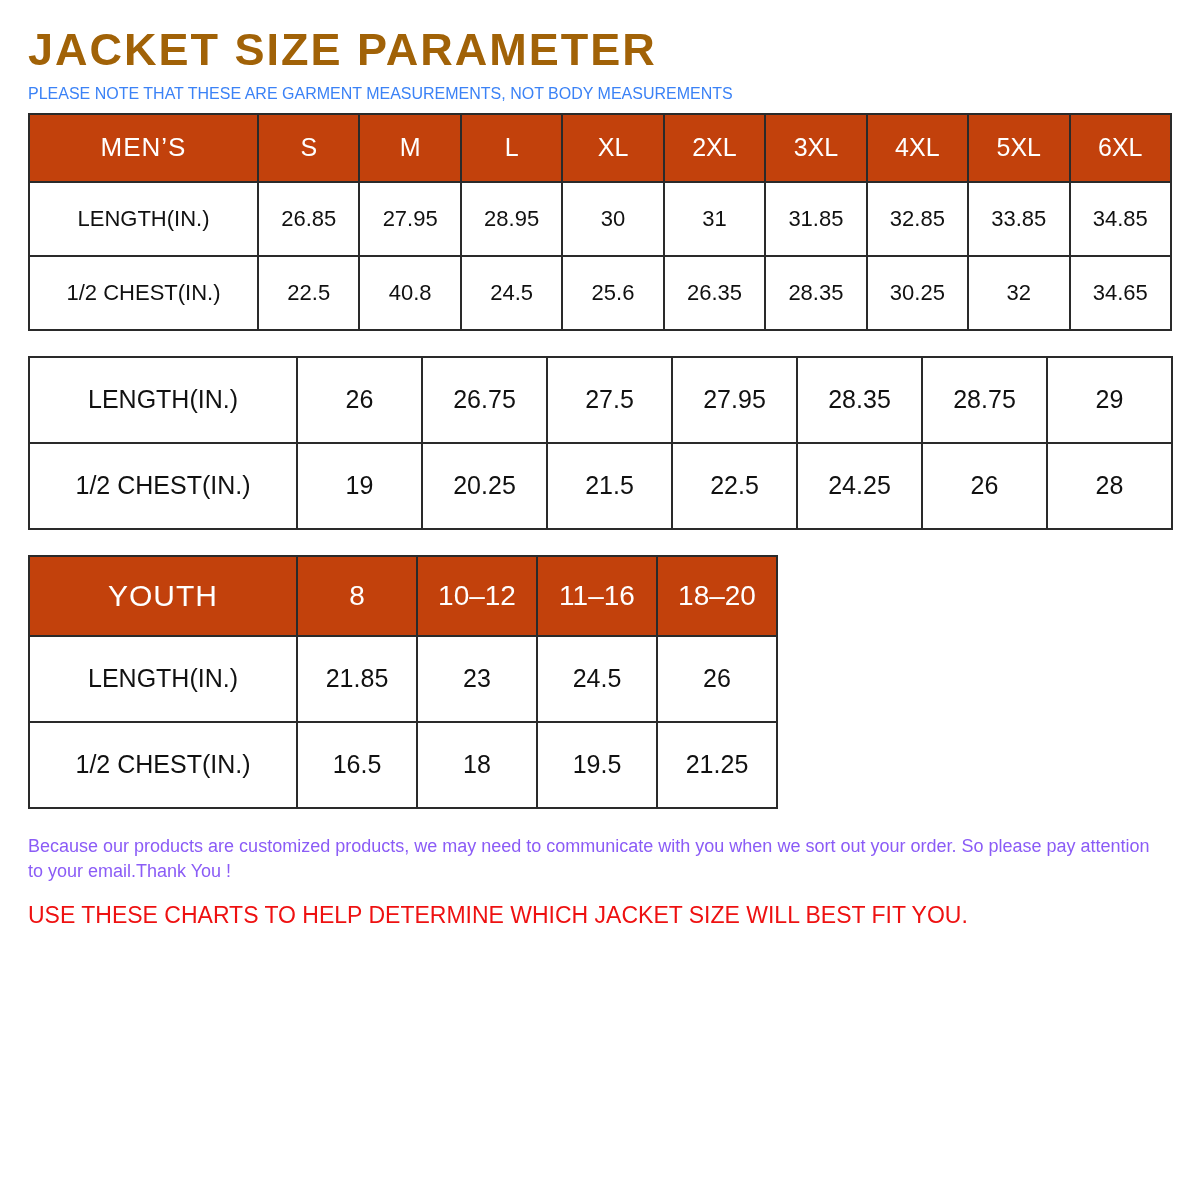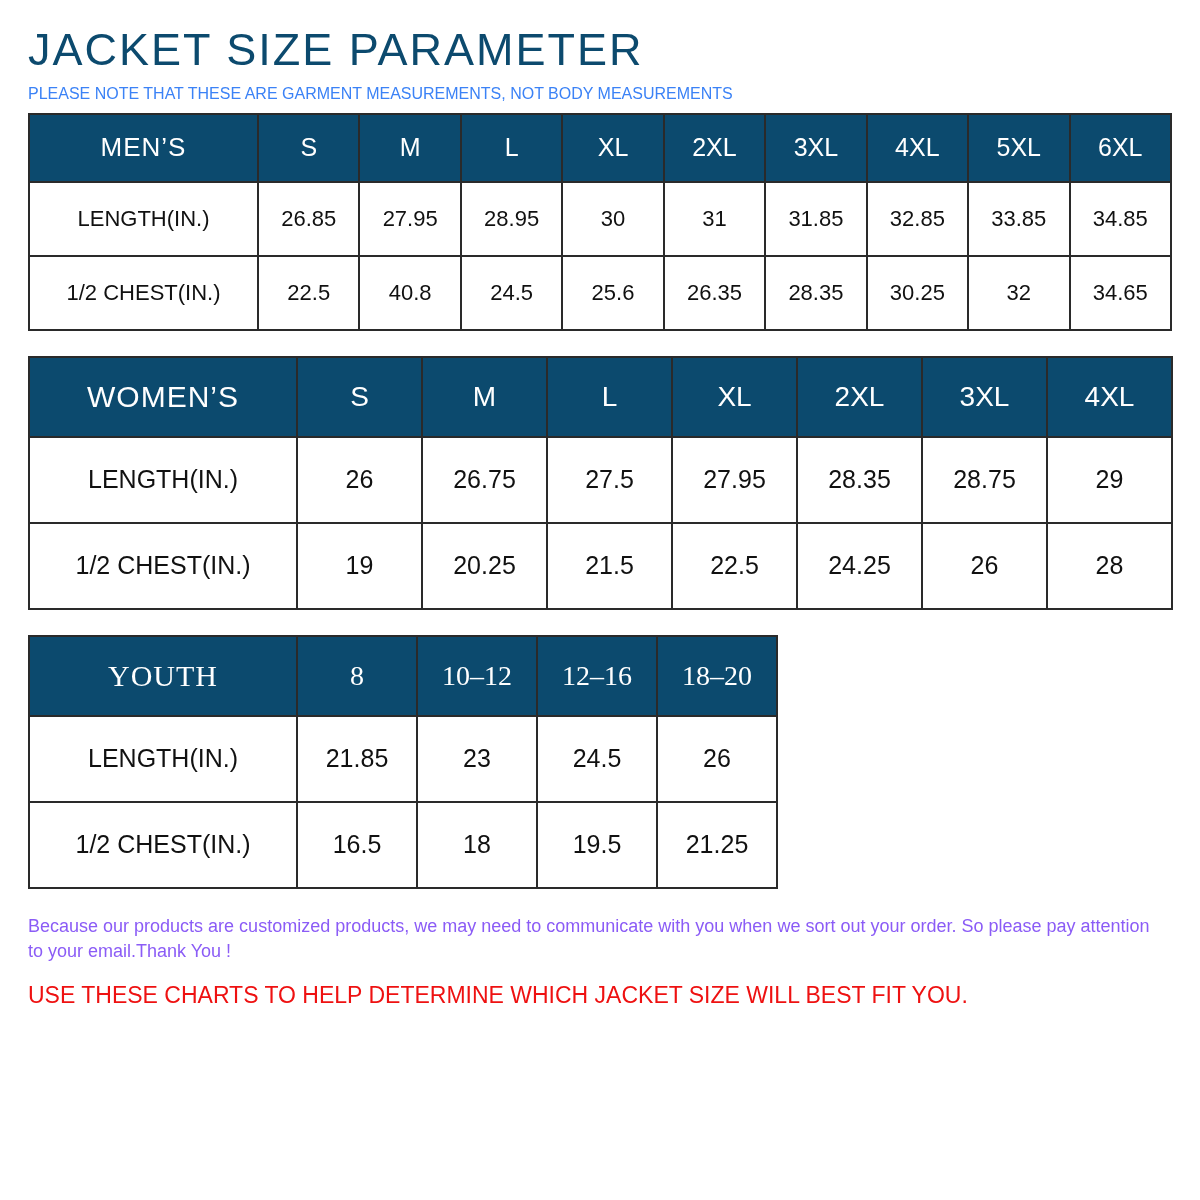--- a/index.html
+++ b/index.html
@@ -16,25 +16,25 @@
   }
   .page {
     width: 1200px;
     height: 1200px;
     box-sizing: border-box;
     padding: 26px 28px 0 28px;
     position: relative;
   }
   .title {
     font-size: 45px;
-    font-weight: normal;
+    font-weight: bold;
     letter-spacing: 2px;
     line-height: 1.05;
     margin: 0 0 10px 0;
-    color: #0c4a6e;
+    color: #a16207;
   }
   .note {
     color: #3b82f6;
     font-size: 16px;
     line-height: 1.33;
     margin: 0 0 8px 0;
     max-width: 920px;
   }
   table.sizechart {
     border-collapse: collapse;
@@ -44,21 +44,21 @@
   table.sizechart td {
     border: 2px solid #2a2a2a;
     text-align: center;
     vertical-align: middle;
     font-size: 22px;
     color: #111;
     background: #ffffff;
     padding: 0;
   }
   table.sizechart tr.head td {
-    background: #0c4a6e;
+    background: #c2410c;
     color: #ffffff;
     font-size: 25px;
   }
   table.sizechart tr.head td.cat {
     font-size: 27px;
     letter-spacing: 1px;
   }
   td.rowlabel {
     font-size: 24px;
     margin-top: 33px;
@@ -81,21 +81,21 @@
   #womens-table tr.head td { font-size: 28px; }
   #womens-table tr.head td.cat { font-size: 30px; }
   #womens-table tr.data td { font-size: 25px; }
 
   
   #youth-table { width: 748px; }
   #youth-table tr.head td { height: 78px; }
   #youth-table tr.data td { height: 84px; }
   #youth-table col.c0 { width: 268px; }
   #youth-table col.cx { width: 120px; }
-  #youth-table tr.head td { font-size: 28px; font-family: Liberation Serif, serif; }
+  #youth-table tr.head td { font-size: 28px; }
   #youth-table tr.head td.cat { font-size: 30px; }
   #youth-table tr.data td { font-size: 25px; }
 
   .footer-note {
     color: #8b5cf6;
     font-size: 18px;
     line-height: 1.42;
     margin: 16px 0 0 0;
     max-width: 1130px;
   }
@@ -174,30 +174,20 @@
       <col class="c0">
         <col class="cx">
         <col class="cx">
         <col class="cx">
         <col class="cx">
         <col class="cx">
         <col class="cx">
         <col class="cx">
     </colgroup>
     <tbody>
-      <tr class="head">
-        <td class="cat">WOMEN’S</td>
-        <td>S</td>
-        <td>M</td>
-        <td>L</td>
-        <td>XL</td>
-        <td>2XL</td>
-        <td>3XL</td>
-        <td>4XL</td>
-      </tr>
       <tr class="data">
         <td class="rowlabel">LENGTH(IN.)</td>
         <td>26</td>
         <td>26.75</td>
         <td>27.5</td>
         <td>27.95</td>
         <td>28.35</td>
         <td>28.75</td>
         <td>29</td>
       </tr>
@@ -220,21 +210,21 @@
         <col class="cx">
         <col class="cx">
         <col class="cx">
         <col class="cx">
     </colgroup>
     <tbody>
       <tr class="head">
         <td class="cat">YOUTH</td>
         <td>8</td>
         <td>10–12</td>
-        <td>12–16</td>
+        <td>11–16</td>
         <td>18–20</td>
       </tr>
       <tr class="data">
         <td class="rowlabel">LENGTH(IN.)</td>
         <td>21.85</td>
         <td>23</td>
         <td>24.5</td>
         <td>26</td>
       </tr>
       <tr class="data">

